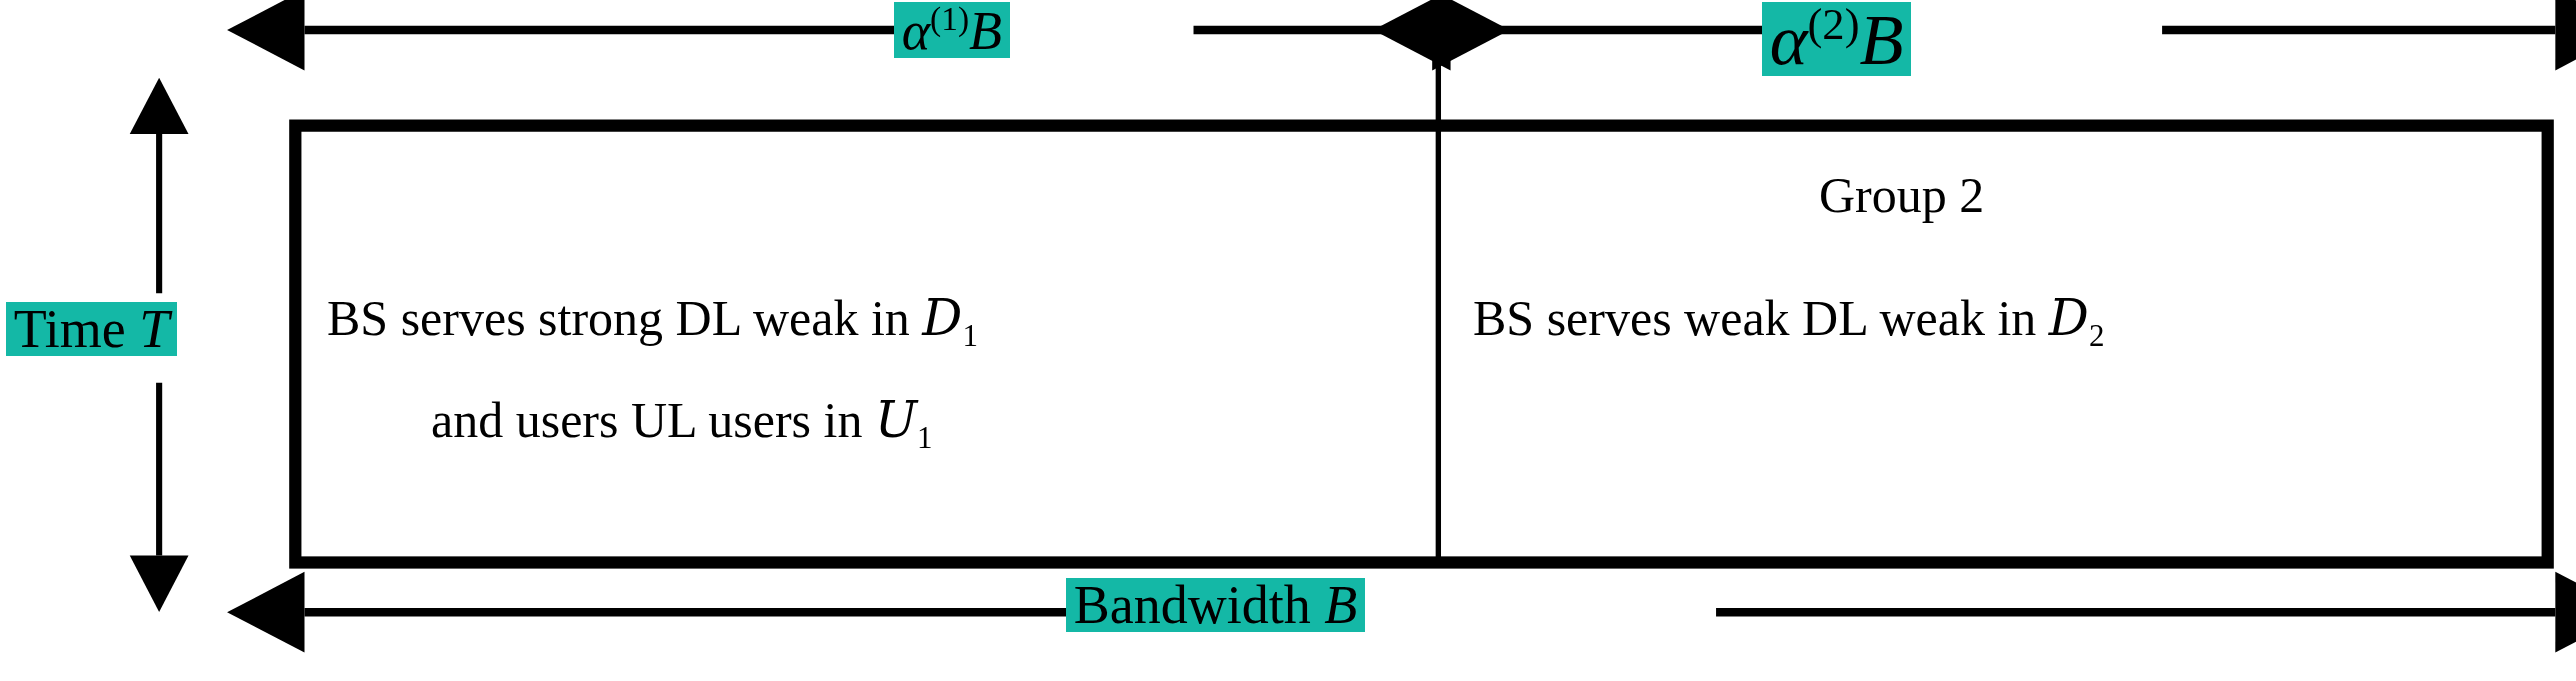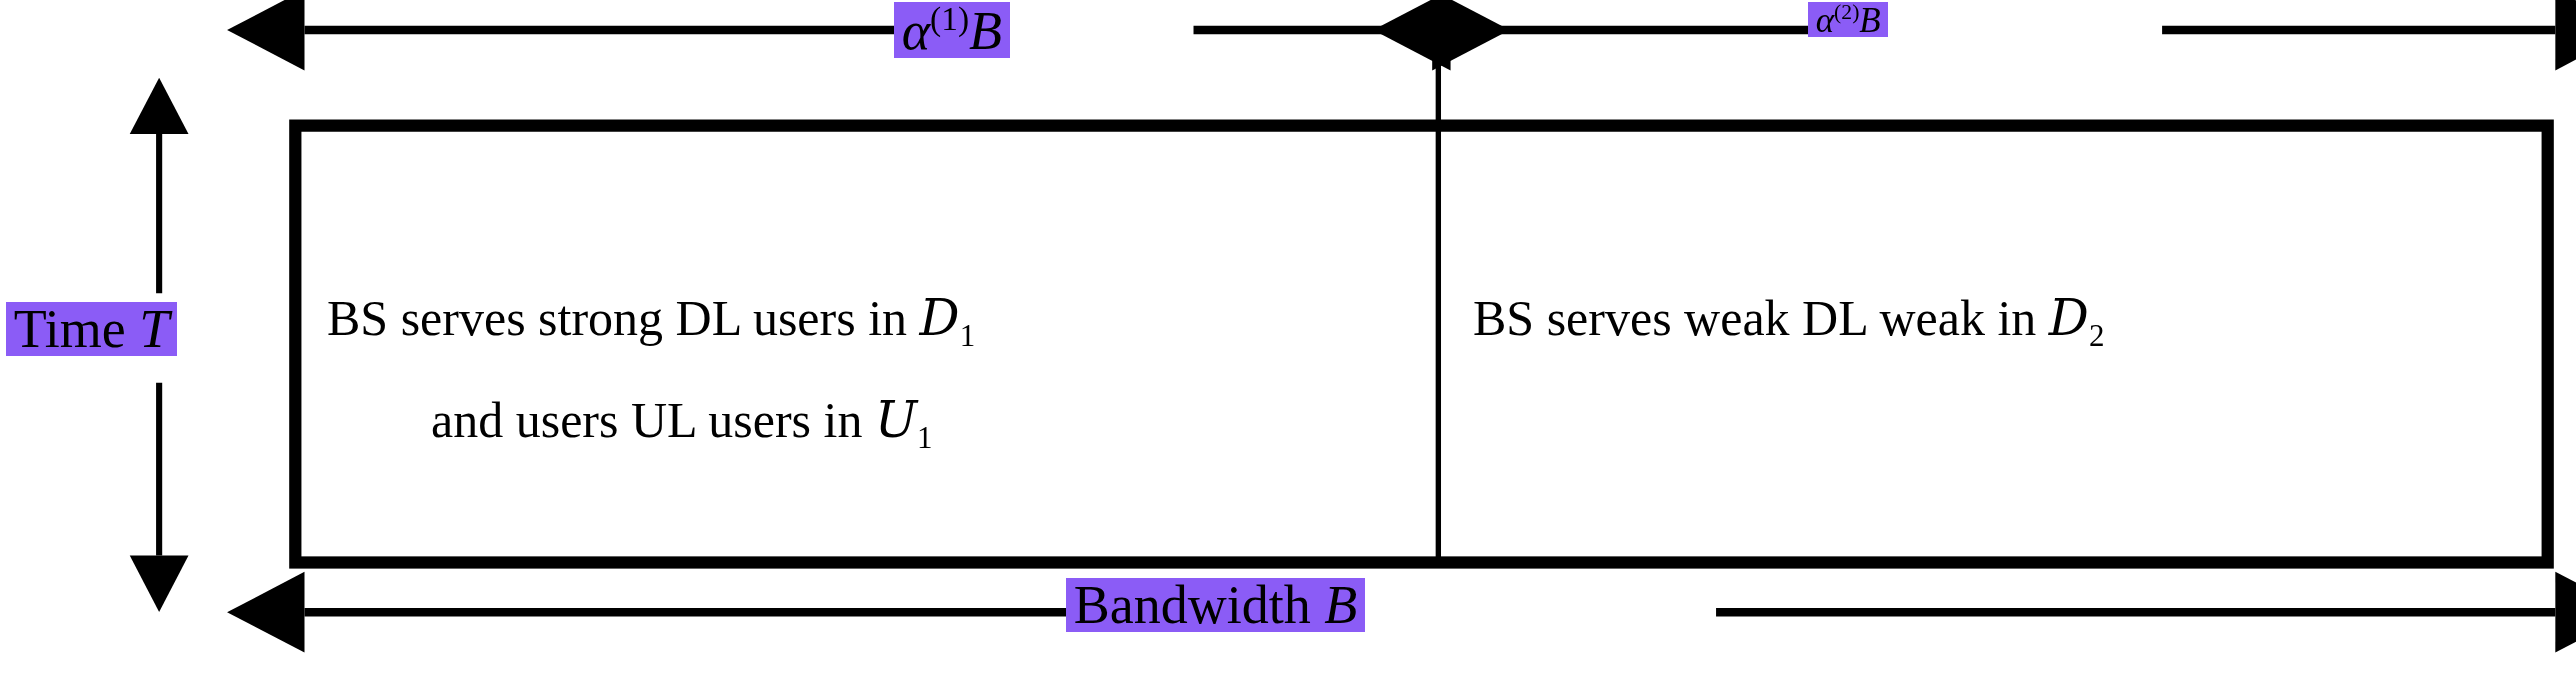--- a/index.html
+++ b/index.html
@@ -45,34 +45,34 @@
     font-style: normal;
   }
   .sub {
     font-size: 0.62em;
     vertical-align: sub;
     font-style: normal;
   }
 
   
   .arrow-label {
-    background: #8b5cf6;
+    background: #14b8a6;
     padding: 0 7.7px;
   }
 
   
   #label-alpha1 {
     left: 894px;
     top: 1.5px;
     font-size: 54px;
   }
   #label-alpha2 {
-    left: 1808px;
+    left: 1762px;
     top: 1.5px;
-    font-size: 35px;
+    font-size: 72px;
   }
 
   
   #label-bandwidth {
     left: 1066px;
     top: 578px;
     font-size: 54px;
   }
 
   
@@ -137,22 +137,23 @@
 
   <div class="lbl arrow-label" id="label-alpha1"><span class="mi">α</span><span class="sup">(1)</span><span class="mi">B</span></div>
 
   <div class="lbl arrow-label" id="label-alpha2"><span class="mi">α</span><span class="sup">(2)</span><span class="mi">B</span></div>
 
   <div class="lbl arrow-label" id="label-bandwidth"><span>Bandwidth </span><span class="mi">B</span></div>
 
   <div class="lbl arrow-label" id="label-time"><span>Time </span><span class="mi">T</span></div>
 
 
-  <div class="lbl" id="g1-line1"><span>BS serves strong DL users in </span><span class="mcal">D</span><span class="sub">1</span></div>
+  <div class="lbl" id="g1-line1"><span>BS serves strong DL weak in </span><span class="mcal">D</span><span class="sub">1</span></div>
 
   <div class="lbl" id="g1-line2"><span>and users UL users in </span><span class="mcal">U</span><span class="sub">1</span></div>
 
+  <div class="lbl" id="label-group2">Group 2</div>
 
   <div class="lbl" id="g2-line1"><span>BS serves weak DL weak in </span><span class="mcal">D</span><span class="sub">2</span></div>
 
 
 </div>
 
 
 </body></html>

